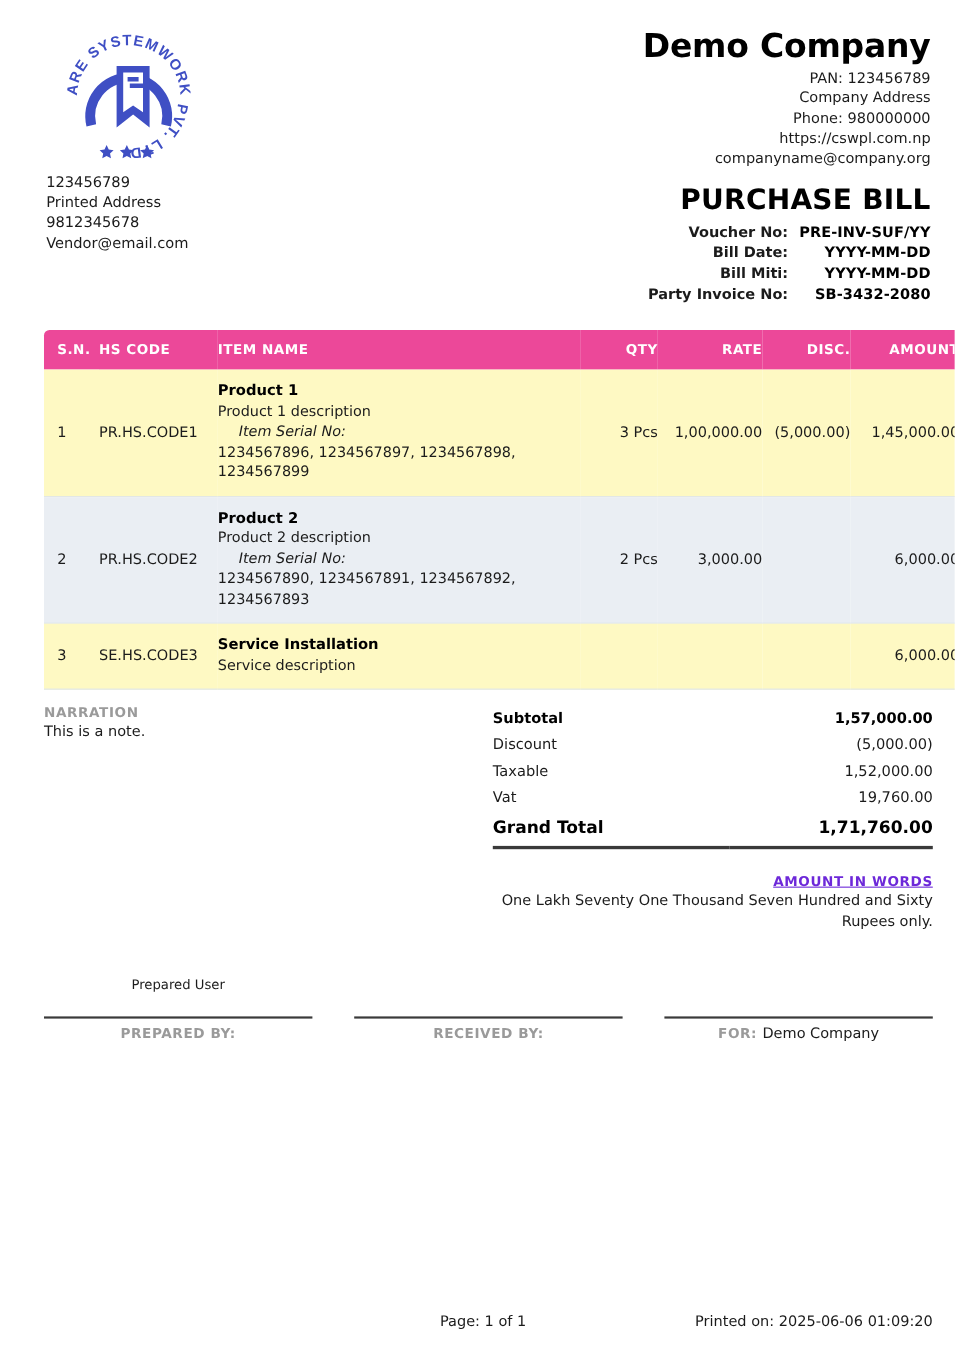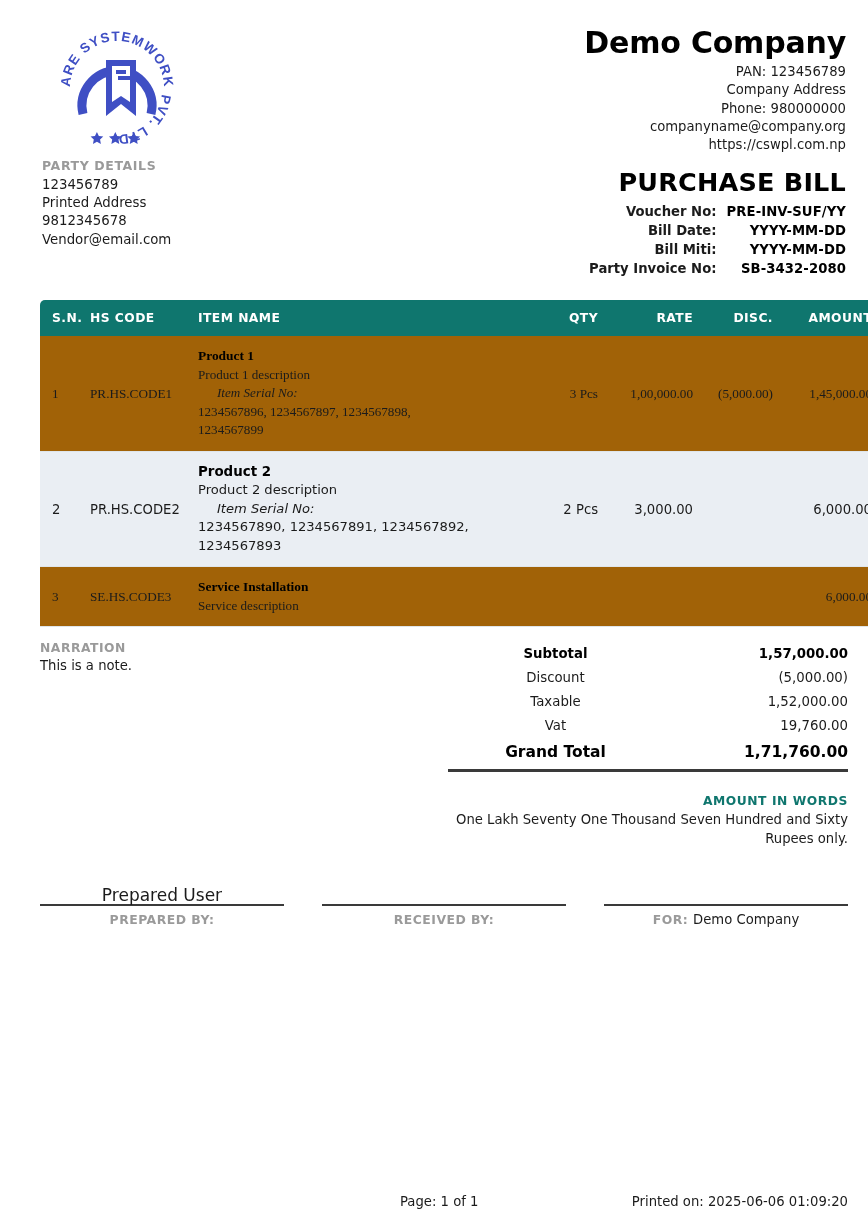--- a/index.html
+++ b/index.html
@@ -108,21 +108,21 @@
   .items-wrap {
     margin: 22px 20px 0 40px;
   }
   table.items {
     width: 808px;
     border-collapse: separate;
     border-spacing: 0;
     table-layout: fixed;
   }
   table.items thead th {
-    background: #0f766e;
+    background: #ec4899;
     color: #ffffff;
     font-size: 12.3px;
     font-weight: bold;
     letter-spacing: 0.45px;
     padding: 10px 0 10px 0;
     height: 16px;
     vertical-align: middle;
   }
   table.items thead th:first-child { border-radius: 5px 0 0 0; padding-left: 12px; }
   table.items thead th:last-child  { border-radius: 0 5px 0 0; padding-right: 12px; }
@@ -135,21 +135,21 @@
   .col-disc   { width: 80px;  text-align: right; }
   .col-amount { width = 99px; width: 99px; text-align: right; }
 
   table.items tbody td {
     font-size: 13.2px;
     vertical-align: middle;
     padding: 11px 0;
     color: #1b1b1b;
     border-bottom: 1px solid #dfe5ea;
   }
-  table.items tbody tr.row-odd  td { background: #a16207; font-family: Liberation Serif, serif; }
+  table.items tbody tr.row-odd  td { background: #fef9c3; }
   table.items tbody tr.row-even td { background: #eaeef3; }
   table.items tbody td.c-sn     { padding-left: 12px; text-align: left; }
   table.items tbody td.c-hs     { text-align: left; }
   table.items tbody td.c-item   { text-align: left; padding-right: 14px; }
   table.items tbody td.c-qty    { text-align: right; padding-right: 0; }
   table.items tbody td.c-rate   { text-align: right; }
   table.items tbody td.c-disc   { text-align: right; }
   table.items tbody td.c-amount { text-align: right; padding-right: 12px; }
 
   .item-name {
@@ -201,21 +201,21 @@
     border-collapse: collapse;
     width: 400px;
     margin-left: auto;
   }
   table.totals td {
     font-size: 13.3px;
     padding: 3.5px 0;
     line-height: 17px;
   }
   table.totals td.t-label {
-    text-align: center;
+    text-align: left;
     padding-right: 0;
     width: 215px;
   }
   table.totals td.t-value {
     text-align: right;
     padding-right: 0;
     width: 185px;
   }
   table.totals tr.bold td { font-weight: bold; color: #000; }
   table.totals tr.grand td {
@@ -230,46 +230,47 @@
   
   .words-block {
     margin: 22px 20px 0 40px;
     width: 808px;
     text-align: right;
   }
   .words-title {
     font-size: 12.3px;
     font-weight: bold;
     letter-spacing: 0.55px;
-    color: #0f766e;
+    color: #6d28d9;
     margin-bottom: 3px;
+    text-decoration: underline;
   }
   .words-text {
     font-size: 13.2px;
     line-height: 18.5px;
     color: #1b1b1b;
   }
 
   
   .sign-row {
     display: flex;
     margin: 38px 20px 0 40px;
     width: 808px;
     gap: 38px;
   }
   .sign-col {
     flex: 1;
     text-align: center;
   }
   .sign-name {
-    font-size: 17px;
+    font-size: 12px;
     color: #1b1b1b;
     height: 18px;
     line-height: 18px;
-    margin-bottom: 0;
+    margin-bottom: 20px;
   }
   .sign-line {
     border-top: 2px solid #3a3a3a;
     margin-bottom: 6px;
   }
   .sign-label {
     font-size: 12.4px;
     font-weight: bold;
     letter-spacing: 0.5px;
     color: #9a9a9a;
@@ -331,35 +332,34 @@
 
           <g fill="#3f4fc4">
             <path d="M 47 118 l 2.1 4.4 4.8 .6 -3.5 3.3 .9 4.8 -4.3 -2.4 -4.3 2.4 .9 -4.8 -3.5 -3.3 4.8 -.6 Z" transform="translate(0,-2) scale(0.92) translate(4,8)"></path>
             <path d="M 67 118 l 2.1 4.4 4.8 .6 -3.5 3.3 .9 4.8 -4.3 -2.4 -4.3 2.4 .9 -4.8 -3.5 -3.3 4.8 -.6 Z" transform="translate(0,-2) scale(0.92) translate(4,8)"></path>
             <path d="M 87 118 l 2.1 4.4 4.8 .6 -3.5 3.3 .9 4.8 -4.3 -2.4 -4.3 2.4 .9 -4.8 -3.5 -3.3 4.8 -.6 Z" transform="translate(0,-2) scale(0.92) translate(4,8)"></path>
           </g>
         </svg>
       </div>
 
       <div class="party-block">
-        <div class="party-title">PARTY DETAILS</div>
         <div class="party-line">123456789</div>
         <div class="party-line">Printed Address</div>
         <div class="party-line">9812345678</div>
         <div class="party-line">Vendor@email.com</div>
       </div>
     </div>
 
     <div class="header-right">
       <div class="company-name">Demo Company</div>
       <div class="company-line">PAN: 123456789</div>
       <div class="company-line">Company Address</div>
       <div class="company-line">Phone: 980000000</div>
+      <div class="company-line">https://cswpl.com.np</div>
       <div class="company-line">companyname@company.org</div>
-      <div class="company-line">https://cswpl.com.np</div>
 
       <div class="doc-title">PURCHASE BILL</div>
 
       <table class="meta-table">
         <tbody>
           <tr>
             <td class="meta-label">Voucher No:</td>
             <td class="meta-value">PRE-INV-SUF/YY</td>
           </tr>
           <tr>

